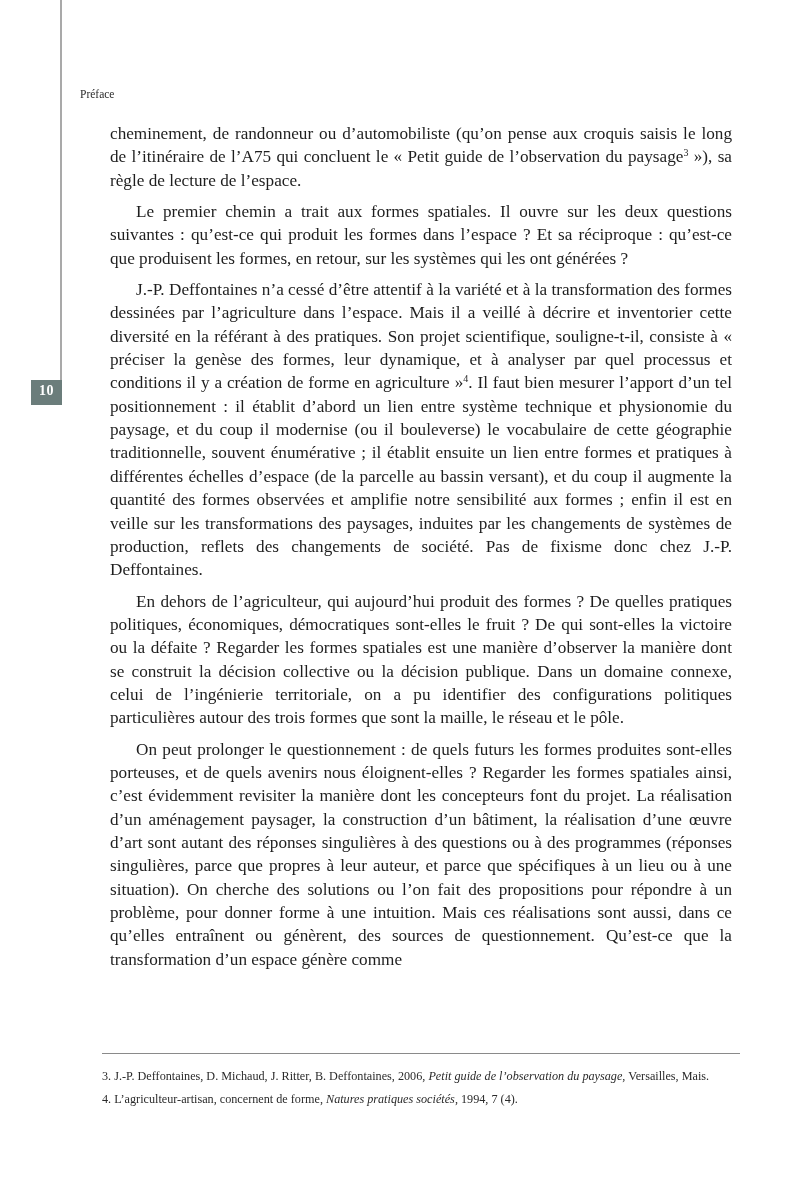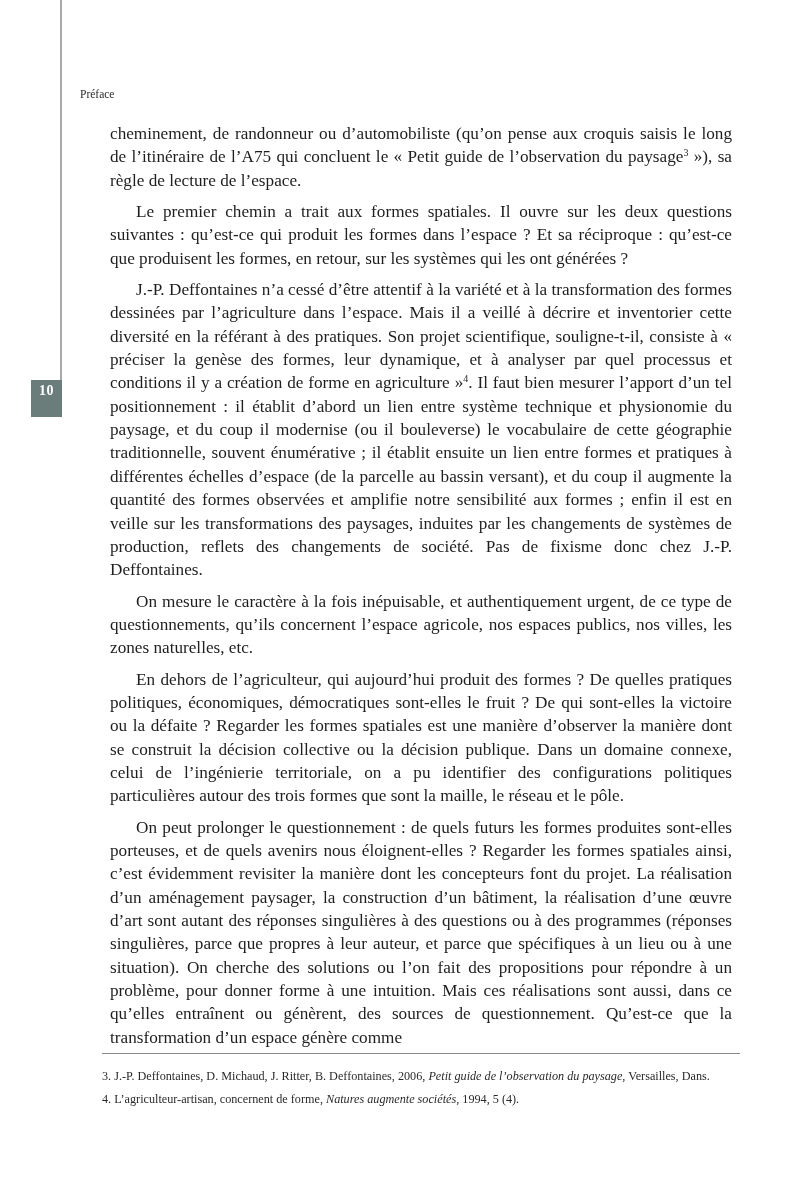--- a/index.html
+++ b/index.html
@@ -21,21 +21,21 @@
       top: 0;
       width: 2px;
       height: 380px;
       background: #a9a9a9;
     }
     .page-number {
       position: absolute;
       left: 31px;
       top: 380px;
       width: 31px;
-      height: 37px;
+      height: 25px;
       background: #6b7d7b;
       color: #ffffff;
       font-weight: bold;
       font-size: 14px;
       line-height: 21px;
       text-align: center;
       letter-spacing: 0.5px;
     }
     .running-head {
       position: absolute;
@@ -96,23 +96,22 @@
 <div class="margin-rule"></div>
 
 <div class="page-number">10</div>
 
 <div class="running-head">Préface</div>
 
 <div class="body-text">
   <p class="first"><span>cheminement, de randonneur ou d’automobiliste (qu’on pense aux croquis saisis le long de l’itinéraire de l’A75 qui concluent le « Petit guide de l’observation du paysage</span><sup>3</sup><span> »), sa règle de lecture de l’espace.</span></p>
   <p>Le premier chemin a trait aux formes spatiales. Il ouvre sur les deux questions suivantes : qu’est-ce qui produit les formes dans l’espace ? Et sa réciproque : qu’est-ce que produisent les formes, en retour, sur les systèmes qui les ont générées ?</p>
   <p><span>J.-P. Deffontaines n’a cessé d’être attentif à la variété et à la transformation des formes dessinées par l’agriculture dans l’espace. Mais il a veillé à décrire et inventorier cette diversité en la référant à des pratiques. Son projet scientifique, souligne-t-il, consiste à « préciser la genèse des formes, leur dynamique, et à analyser par quel processus et conditions il y a création de forme en agriculture »</span><sup>4</sup><span>. Il faut bien mesurer l’apport d’un tel positionnement : il établit d’abord un lien entre système technique et physionomie du paysage, et du coup il modernise (ou il bouleverse) le vocabulaire de cette géographie traditionnelle, souvent énumérative ; il établit ensuite un lien entre formes et pratiques à différentes échelles d’espace (de la parcelle au bassin versant), et du coup il augmente la quantité des formes observées et amplifie notre sensibilité aux formes ; enfin il est en veille sur les transformations des paysages, induites par les changements de systèmes de production, reflets des changements de société. Pas de fixisme donc chez J.-P. Deffontaines.</span></p>
-  <p>On mesure le caractère à la fois inépuisable, et authentiquement urgent, de ce type de questionnements, qu’ils concernent l’espace agricole, nos espaces publics, nos villes, les zones naturelles, etc.</p>
   <p>En dehors de l’agriculteur, qui aujourd’hui produit des formes ? De quelles pratiques politiques, économiques, démocratiques sont-elles le fruit ? De qui sont-elles la victoire ou la défaite ? Regarder les formes spatiales est une manière d’observer la manière dont se construit la décision collective ou la décision publique. Dans un domaine connexe, celui de l’ingénierie territoriale, on a pu identifier des configurations politiques particulières autour des trois formes que sont la maille, le réseau et le pôle.</p>
   <p>On peut prolonger le questionnement : de quels futurs les formes produites sont-elles porteuses, et de quels avenirs nous éloignent-elles ? Regarder les formes spatiales ainsi, c’est évidemment revisiter la manière dont les concepteurs font du projet. La réalisation d’un aménagement paysager, la construction d’un bâtiment, la réalisation d’une œuvre d’art sont autant des réponses singulières à des questions ou à des programmes (réponses singulières, parce que propres à leur auteur, et parce que spécifiques à un lieu ou à une situation). On cherche des solutions ou l’on fait des propositions pour répondre à un problème, pour donner forme à une intuition. Mais ces réalisations sont aussi, dans ce qu’elles entraînent ou génèrent, des sources de questionnement. Qu’est-ce que la transformation d’un espace génère comme</p>
 </div>
 
 <div class="footnote-rule"></div>
 
 <div class="footnotes">
-  <p class="note"><span>3.</span><span> J.-P. Deffontaines, D. Michaud, J. Ritter, B. Deffontaines, 2006, </span><i>Petit guide de l’observation du paysage</i><span>, Versailles, Dans.</span></p>
-  <p class="note"><span>4.</span><span> L’agriculteur-artisan, concernent de forme, </span><i>Natures augmente sociétés</i><span>, 1994, 5 (4).</span></p>
+  <p class="note"><span>3.</span><span> J.-P. Deffontaines, D. Michaud, J. Ritter, B. Deffontaines, 2006, </span><i>Petit guide de l’observation du paysage</i><span>, Versailles, Mais.</span></p>
+  <p class="note"><span>4.</span><span> L’agriculteur-artisan, concernent de forme, </span><i>Natures pratiques sociétés</i><span>, 1994, 7 (4).</span></p>
 </div>
 
 </body></html>

